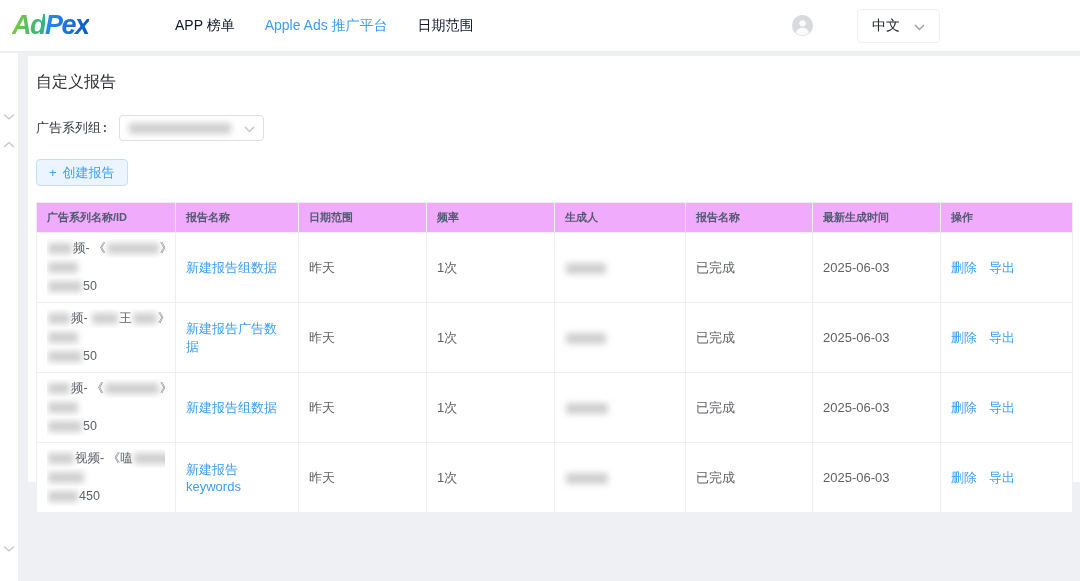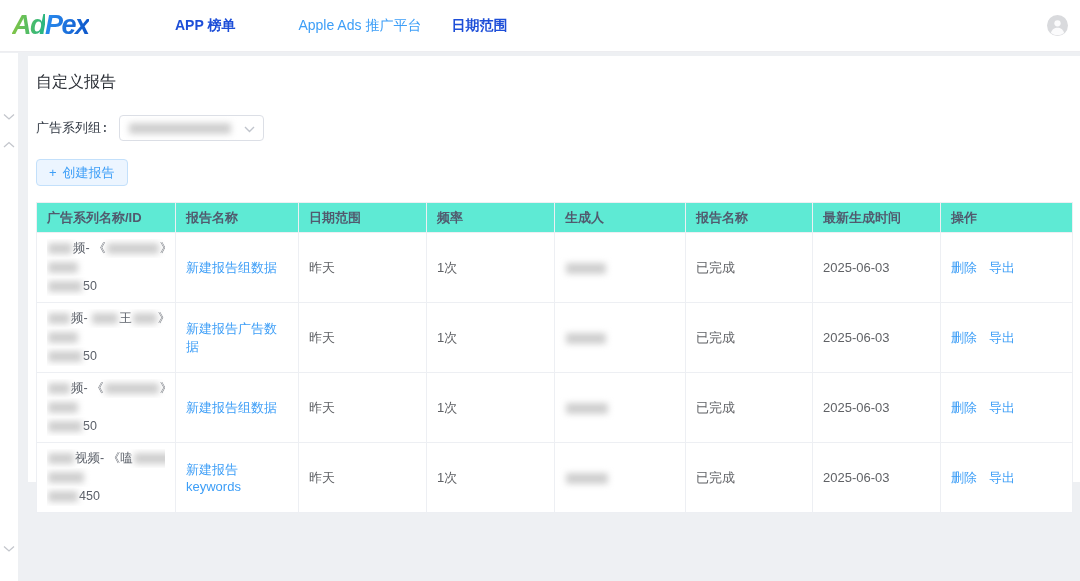--- a/index.html
+++ b/index.html
@@ -6,22 +6,22 @@
   html,body { width:1080px; height:581px; overflow:hidden; }
   body { background:#eef0f3; font-family:"Liberation Sans","DejaVu Sans",sans-serif; color:#333; position:relative; }
 
   
   .topbar { position:absolute; left:0; top:0; width:1080px; height:52px; background:#fff;
             border-bottom:1px solid #ededf0; display:flex; align-items:center; padding-left:12px; z-index:5;gap:32px; }
   .logo { font-size:27px; font-weight:bold; font-style:italic; letter-spacing:-1.5px; margin-right:26px; width:105px; }
   .logo .p1 { background:linear-gradient(100deg,#8dc63f,#1db489); -webkit-background-clip:text; background-clip:text; color:transparent; }
   .logo .p2 { background:linear-gradient(100deg,#2b8ef0,#0d55c9); -webkit-background-clip:text; background-clip:text; color:transparent; }
   .nav { display:flex; align-items:center; gap:30px; }
-  .nav-item { font-size:14px; font-weight:bold; color:#1d4ed8; cursor:pointer; }
-  .nav-item.active { color:#3d9ef7; font-weight:normal;margin-left:33px; }
+  .nav-item { font-size:14px; font-weight:normal; color:#0f172a; cursor:pointer; }
+  .nav-item.active { color:#3d9ef7; font-weight:normal; }
   .topbar .spacer { flex:1; }
   .avatar { width:21px; height:21px; margin-right:12px; }
   .lang-box { display:flex; align-items:center; gap:14px; border:1px solid #f0f0f2; border-radius:4px;
               padding:7px 14px; margin-right:140px; font-size:14px; color:#21242b; background:#fff; cursor:pointer; }
 
   
   .left-rail { position:absolute; left:0; top:53px; width:18px; height:528px; background:#fff; }
   .rail-chev { position:absolute; left:3px; width:12px; height:8px; }
   .rail-chev svg { display:block; }
 
@@ -34,22 +34,22 @@
   .select-box { width:145px; height:26px; border:1px solid #dcdfe6; border-radius:4px; background:#fff;
                 display:flex; align-items:center; justify-content:space-between; padding:0 8px; cursor:pointer; }
 
   .btn-create { display:inline-flex; align-items:center; gap:6px; height:27px; padding:0 12px;
                 background:#ecf5ff; border:1px solid #c3e0fb; border-radius:4px; color:#3d9ef7;
                 font-size:13px; cursor:pointer; margin-bottom:16px; }
 
   
   table { border-collapse:collapse; table-layout:fixed; width:1036px; font-size:13px; }
   table, th, td { border:1px solid #edeff3; }
-  thead th { background:#5eead4; height:30px; text-align:left; padding:0 10px; color:#515a6e;
-             font-weight:bold; font-size:13px; }
+  thead th { background:#f0abfc; height:30px; text-align:left; padding:0 10px; color:#515a6e;
+             font-weight:bold; font-size:11px; }
   tbody td { height:67px; padding:6px 10px; vertical-align:middle; color:#606266; background:#fff; }
   .camp-line { line-height:19px; white-space:nowrap; overflow:hidden; font-size:12.5px; color:#5a5f68; }
   .blur { display:inline-block; height:11px; border-radius:2px; background:#cfcfcf; filter:blur(3px);
           vertical-align:middle; margin:0 1px; }
   a.tlink { color:#3d9ef7; text-decoration:none; cursor:pointer;margin-top:17px; }
   .ops a { margin-right:12px; }
 
   .c0{width:139px}.c1{width:123px}.c2{width:128px}.c3{width:128px}
   .c4{width:131px}.c5{width:127px}.c6{width:128px}.c7{width:132px}
 </style>
@@ -64,20 +64,28 @@
     <span class="nav-item">日期范围</span>
   </nav>
   <div class="spacer"></div>
   <span class="avatar">
     <svg width="21" height="21" viewBox="0 0 24 24">
       <circle cx="12" cy="12" r="12" fill="#d9dadd"></circle>
       <circle cx="12" cy="9.5" r="3.6" fill="#fbfbfc"></circle>
       <path d="M4.5 20.5c1-4.2 4-6 7.5-6s6.5 1.8 7.5 6a12 12 0 0 1-15 0z" fill="#fbfbfc"></path>
     </svg>
   </span>
+  <div class="lang-box">
+    <span>中文</span>
+    <span>
+      <svg width="11" height="7" viewBox="0 0 11 7">
+          <polyline points="1,1 5.5,5.5 10,1" fill="none" stroke="#9a9ea6" stroke-width="1.4"></polyline>
+        </svg>
+    </span>
+  </div>
 </header>
 
 <div class="left-rail">
   <span class="rail-chev" style="top:60px">
     <svg width="12" height="8" viewBox="0 0 12 8">
         <polyline points="1,1.5 6,6 11,1.5" fill="none" stroke="#c3c6cc" stroke-width="1.3"></polyline>
       </svg>
   </span>
   <span class="rail-chev" style="top:88px">
     <svg width="12" height="8" viewBox="0 0 12 8">

